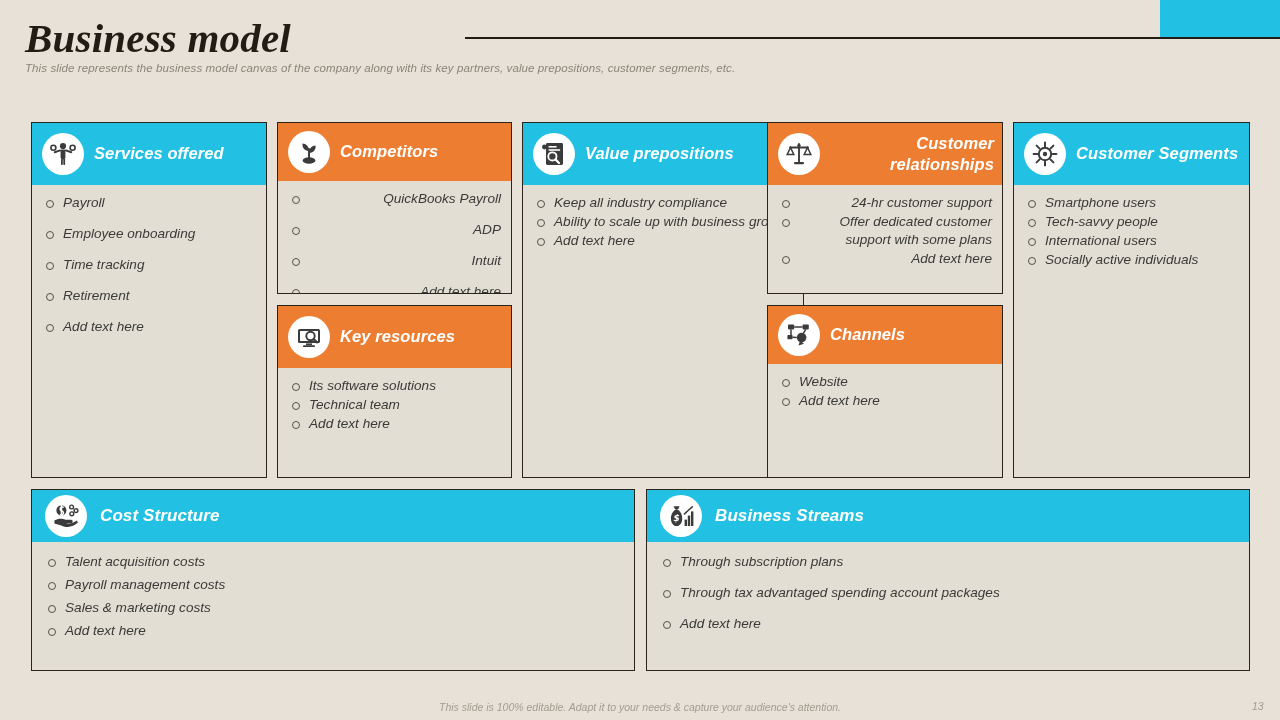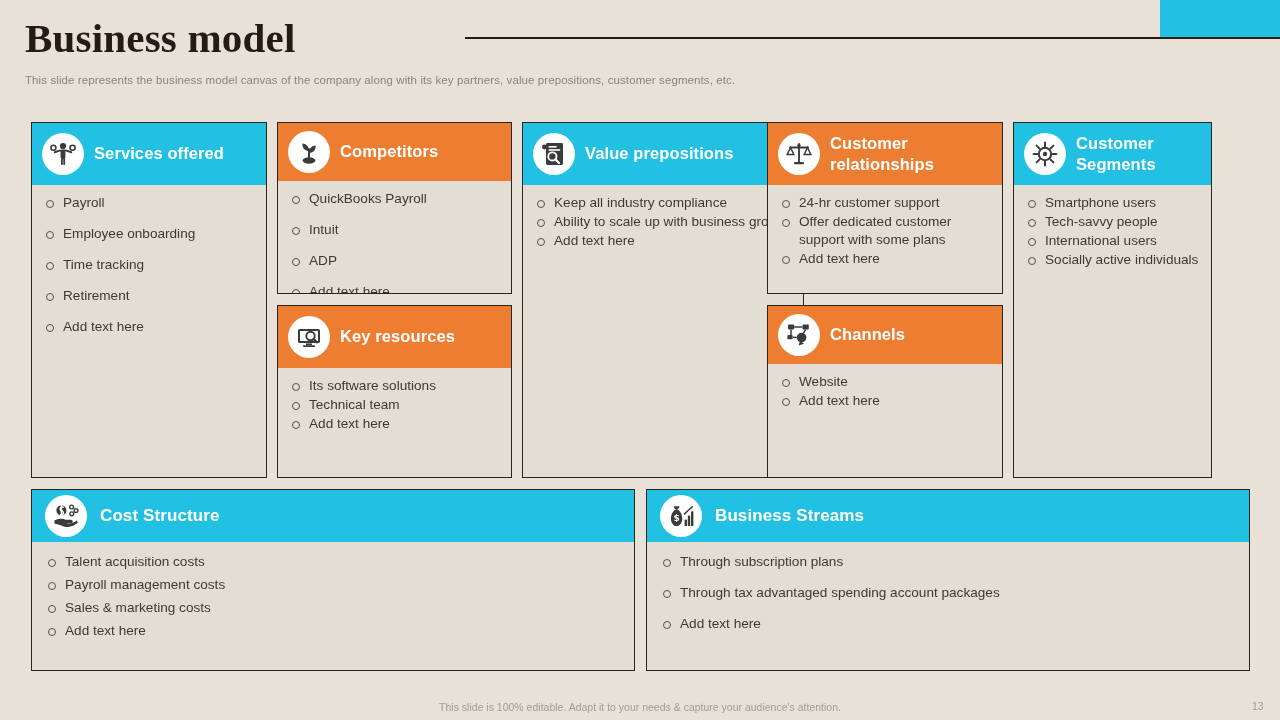--- a/index.html
+++ b/index.html
@@ -2,59 +2,59 @@
 <html><head>
 <meta charset="utf-8">
 <style>
   * { box-sizing: border-box; margin: 0; padding: 0; }
   html, body {
     width: 1280px; height: 720px;
     background: #e7e1d7;
     font-family: "Liberation Sans", sans-serif;
     overflow: hidden;
   }
-  .slide { position: relative; width: 1280px; height: 720px; background: #e7e1d7; }
+  .slide { position: relative; width: 1280px; height: 720px; background: #e7e1d7; font-style: italic; }
 
   
   .accent-block {
     position: absolute; top: 0; left: 1160px; width: 120px; height: 37px;
     background: #22c1e4;
   }
   .header-rule {
     position: absolute; top: 37px; left: 465px; width: 815px; height: 2px;
     background: #241c14;
   }
   .page-title {
     position: absolute; top: 16px; left: 25px;
     font-family: "Liberation Serif", serif;
     font-size: 41px; font-weight: 700; color: #241c14;
     letter-spacing: .2px; line-height: 1.1;
   }
   .page-subtitle {
-    position: absolute; top: 74px; left: 25px;
+    position: absolute; top: 62px; left: 25px;
     font-size: 11.5px; color: #8a8577; letter-spacing: .1px;
   }
 
   
   .canvas { position: absolute; top: 122px; left: 31px; width: 1219px; height: 356px; }
   .col { position: absolute; top: 0; height: 356px; }
   .col-1 { left: 0;   width: 236px; }
   .col-2 { left: 246px; width: 235px; }
   .col-3 { left: 491px; width: 282px; }
   .col-4 { left: 736px; width: 236px; }
-  .col-5 { left: 982px; width: 199px; }
+  .col-5 { left: 982px; width: 237px; }
 
   .card {
     border: 1.6px solid #2a241a;
     background: #e3ded3;
     display: flex; flex-direction: column;
     overflow: hidden;
   }
   .card.full   { height: 356px; }
-  .card.upper  { height: 172px; margin-bottom: 11px; }
+  .card.upper  { height: 172px; margin-bottom: 11px; text-align: right; }
   .card.lower  { height: 173px; }
 
   .card-head {
     position: relative;
     min-height: 58px;
     display: flex; align-items: center;
     padding-left: 62px; padding-right: 8px;
     flex: 0 0 auto;
   }
   .card-head.cyan   { background: #22c1e4; }
@@ -161,22 +161,22 @@
               <path d="M14 13 C9 13 7 9 7.5 5.5 C11 5.5 14 8.5 14 13 Z" fill="#3b3b3b"></path>
               <path d="M14 15 C19 15 21 11 20.5 7.5 C17 7.5 14 10.5 14 15 Z" fill="#3b3b3b"></path>
               <ellipse cx="14" cy="22.5" rx="6.4" ry="3.3" fill="#3b3b3b"></ellipse>
             </svg>
           </span>
           <span class="card-title">Competitors</span>
         </div>
         <div class="card-body">
           <ul class="bullets loose">
             <li>QuickBooks Payroll</li>
+            <li>ADP</li>
             <li>Intuit</li>
-            <li>ADP</li>
             <li>Add text here</li>
           </ul>
         </div>
       </div>
 
       <div class="card lower">
         <div class="card-head orange tall">
           <span class="head-icon">
             <svg width="28" height="28" viewBox="0 0 28 28">
               <rect x="3" y="6" width="22" height="14" rx="1.6" fill="#3b3b3b"></rect>

